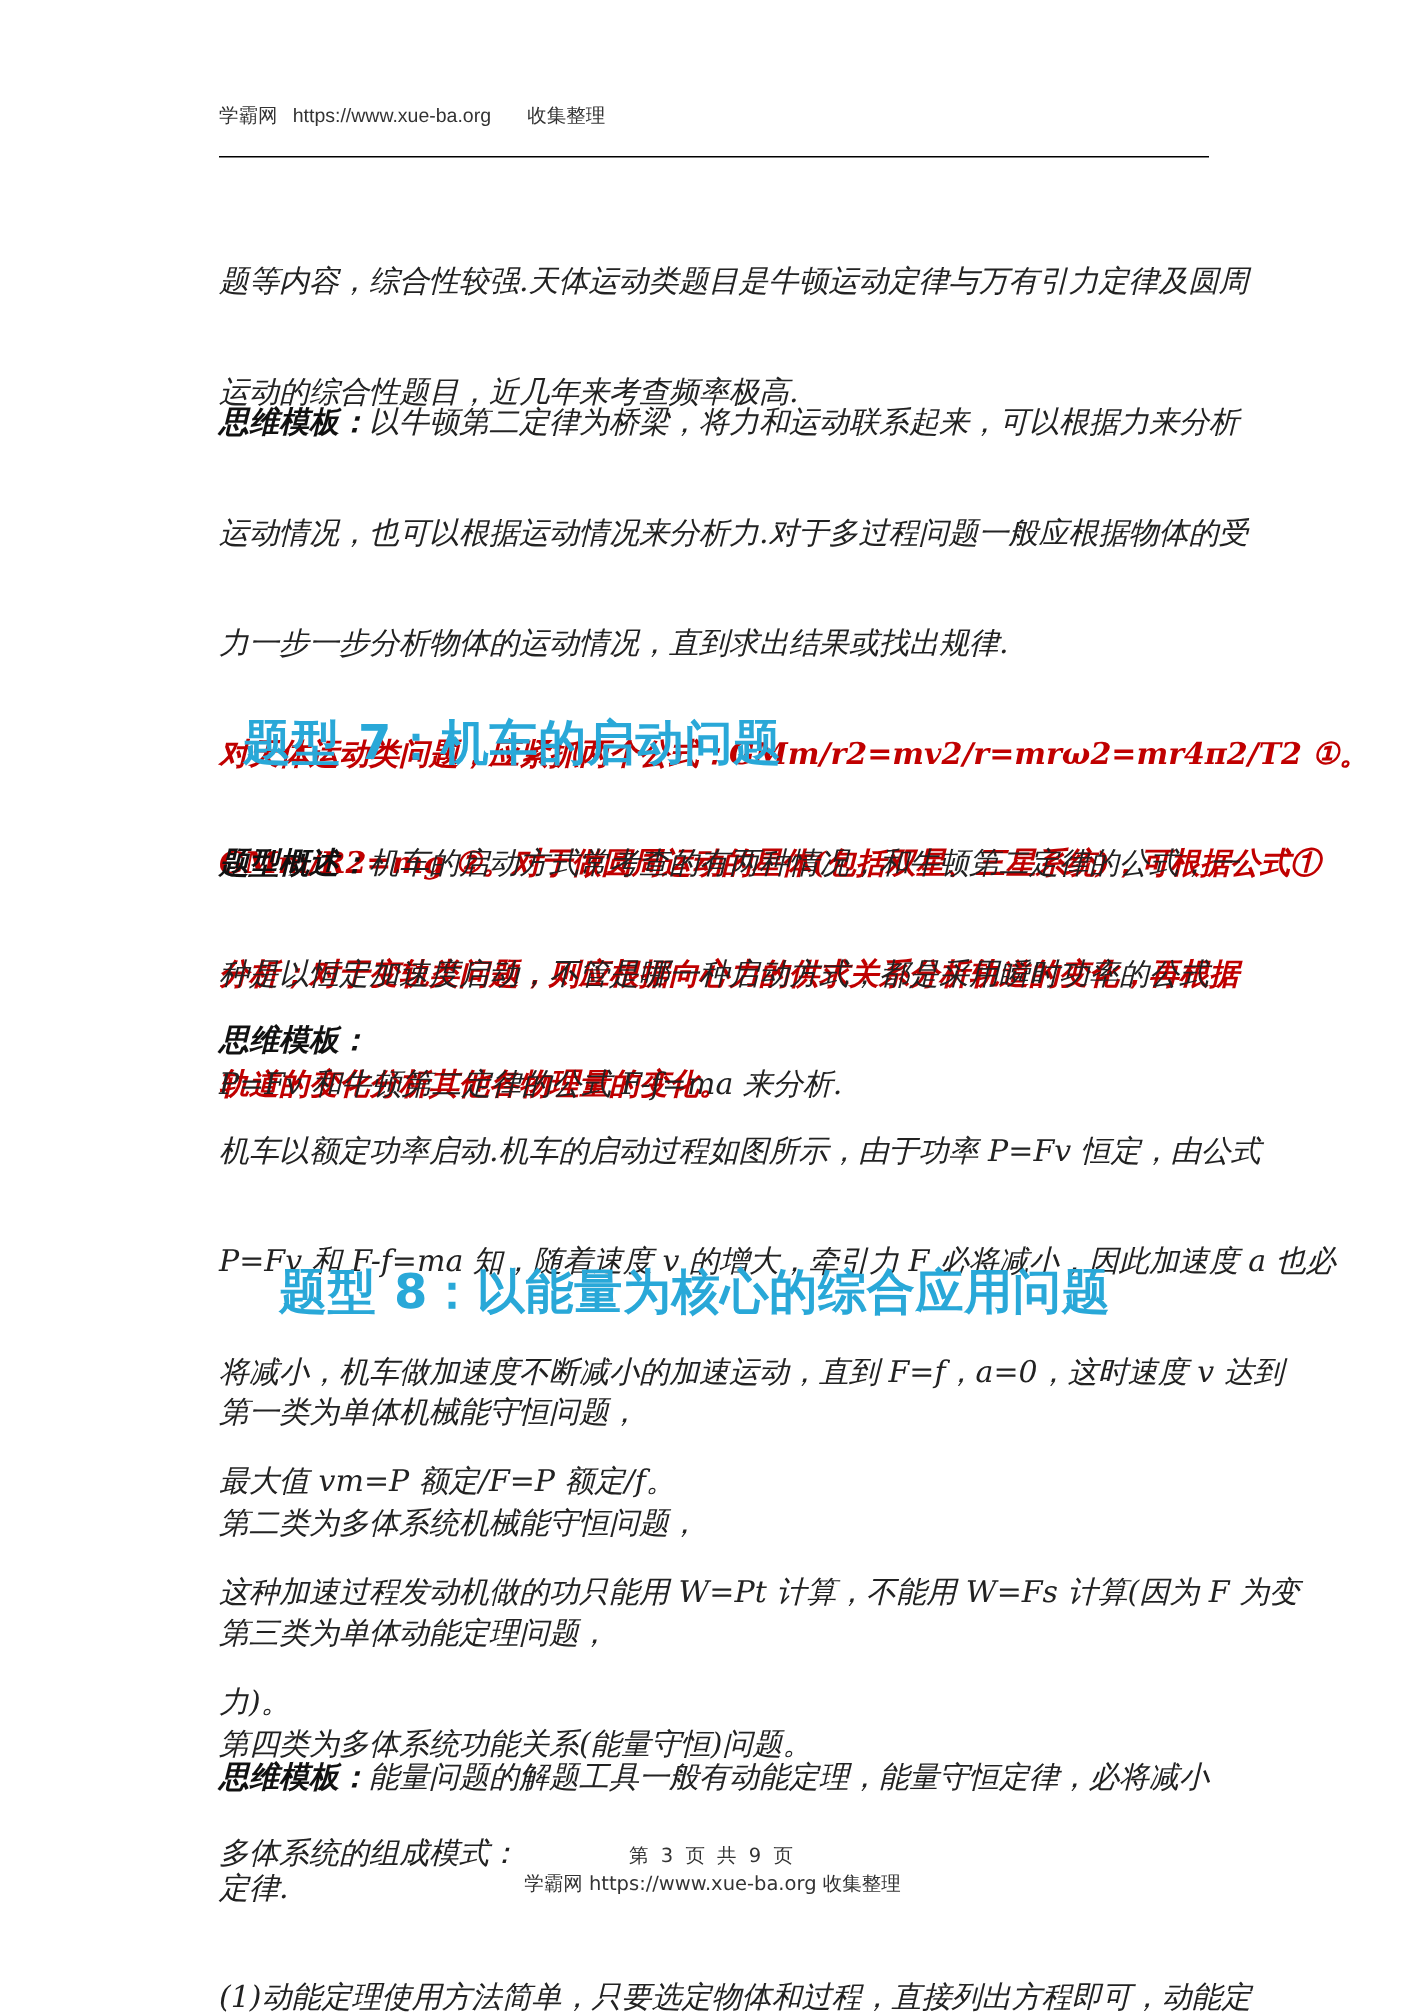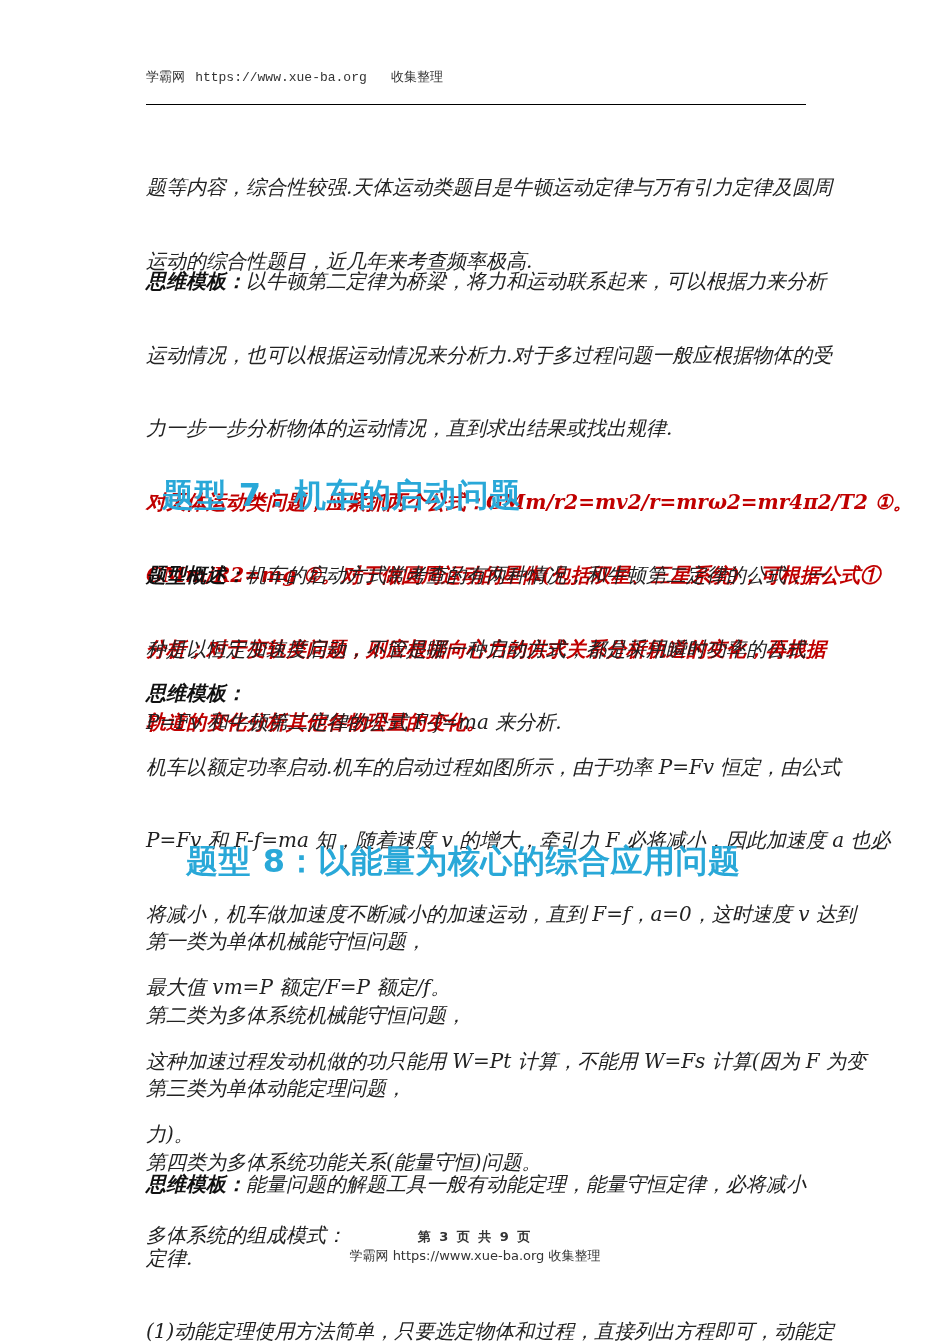--- a/index.html
+++ b/index.html
@@ -24,21 +24,21 @@
     .header {
       position: absolute;
       left: 146px;
       top: 68px;
       font-size: 13px;
       color: #333333;
       font-family: "DejaVu Sans", "Liberation Sans", sans-serif;
       letter-spacing: 0px;
     }
     .header .url {
-      font-family: Liberation Mono, monospace;
+      font-family: Liberation Sans, sans-serif;
     }
     .header-rule {
       position: absolute;
       left: 146px;
       top: 104px;
       width: 660px;
       height: 0;
       border-top: 1.5px solid #000000;
     }
     .content {
@@ -84,21 +84,20 @@
       left: 0;
       width: 950px;
       text-align: center;
       font-size: 13px;
       color: #333333;
       font-family: "DejaVu Sans", "Liberation Sans", sans-serif;
     }
     .footer.pn {
       top: 1228px;
       letter-spacing: 2px;
-      font-weight: bold;
     }
     .footer.src {
       top: 1247px;
     }
   </style>
 </head>
 <body>
 
 <div class="page">
 

